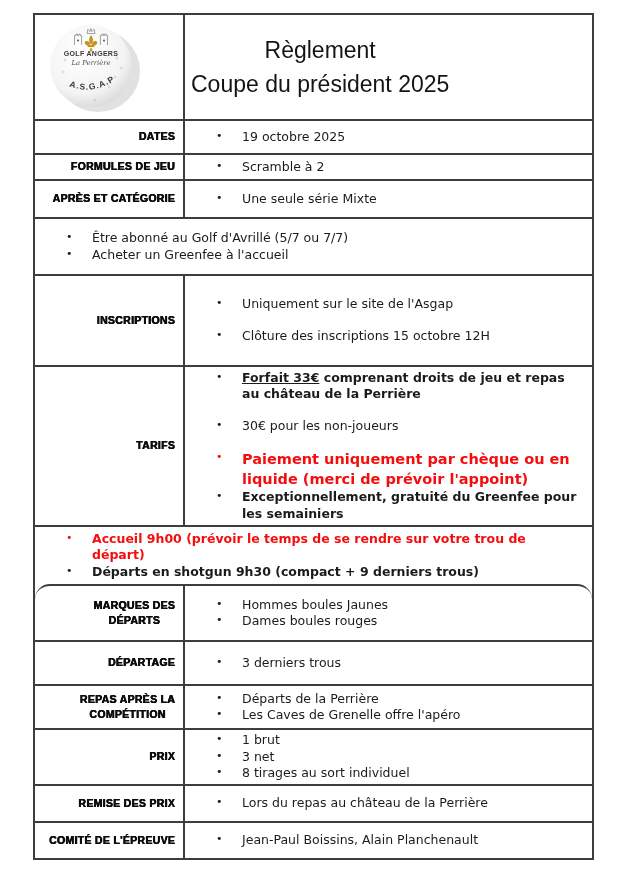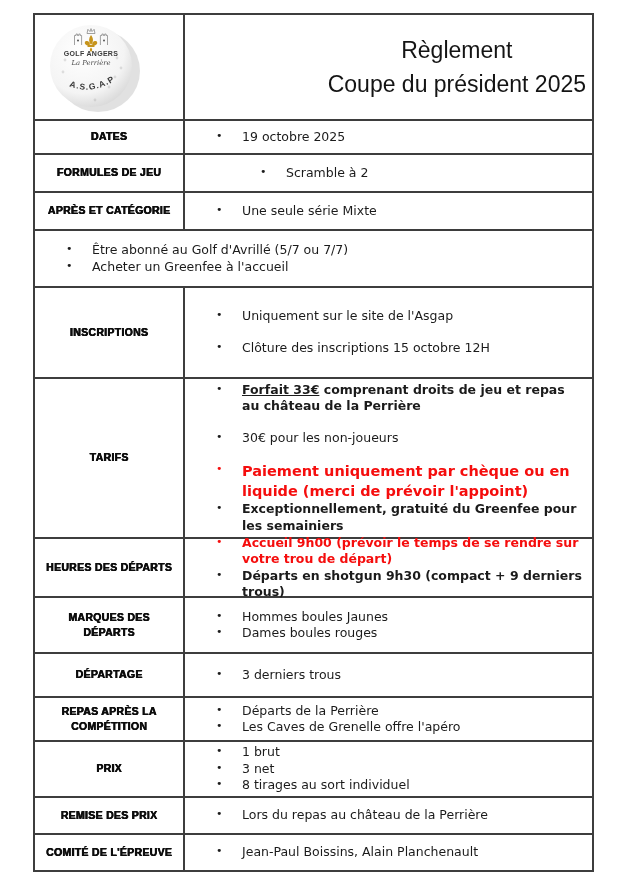--- a/index.html
+++ b/index.html
@@ -8,37 +8,37 @@
     font-family:"DejaVu Sans",sans-serif;color:#1b1b1b;
   }
   .rules-table{
     position:absolute;left:33px;top:13px;width:561px;
     border:2px solid #3d3d3d;box-sizing:border-box;background:#fff;
   }
   .row{display:flex;box-sizing:border-box;}
   .row + .row{border-top:2px solid #3d3d3d;}
   .label-cell{
     width:150px;flex:0 0 150px;border-right:2px solid #3d3d3d;box-sizing:border-box;
-    display:flex;align-items:center;justify-content:center;text-align:center;
+    display:flex;align-items:center;justify-content:flex-end;text-align:center;
     padding:2px 8px;
   }
   .body-cell{
     flex:1;display:flex;flex-direction:column;justify-content:center;
     box-sizing:border-box;padding:5px 10px 5px 24px;min-width:0;
   }
   .body-cell.spread{justify-content:space-evenly;}
   .rule-label{
     font-family:"Liberation Sans","DejaVu Sans",sans-serif;
     font-weight:bold;font-size:10.5px;line-height:1.45;letter-spacing:.3px;
     color:#0d0d0d;white-space:pre-line;
     text-shadow:.55px 0 0 currentColor, 0 .4px 0 currentColor;
   }
   .header-row{height:104px;}
   .logo-cell{display:flex;align-items:center;justify-content:flex-start;}
-  .title-cell{align-items:flex-end;justify-content:center;padding:0 6px;}
+  .title-cell{align-items:flex-start;justify-content:center;padding:0 6px;}
   .doc-title{
     font-family:"Liberation Sans","DejaVu Sans",sans-serif;
     font-size:23px;line-height:1.5;color:#141414;text-align:center;font-weight:400;
   }
   .bullet-item{display:flex;align-items:flex-start;font-size:12.5px;line-height:1.32;}
   .bullet-item.gap{margin-bottom:15px;}
   .bullet-item.red{color:var(--red-color,#f50d0d);}
   .bullet-item.lg{font-size:14.5px;line-height:1.38;}
   .bullet{flex:0 0 26px;text-align:left;padding-left:7px;font-size:11px;line-height:inherit;}
   .btext{flex:1;min-width:0;}
@@ -106,21 +106,21 @@
       <div class="label-cell">
         <span class="rule-label">DATES</span>
       </div>
       <div class="body-cell">
         <div class="bullet-item">
           <span class="bullet">•</span>
           <span class="btext"><span class="run">19 octobre 2025</span></span>
         </div>
       </div>
     </div>
-    <div class="row" style="height: 38px; gap: 44px;">
+    <div class="row" style="height: 26px;">
       <div class="label-cell">
         <span class="rule-label">FORMULES DE JEU</span>
       </div>
       <div class="body-cell">
         <div class="bullet-item">
           <span class="bullet">•</span>
           <span class="btext"><span class="run">Scramble à 2</span></span>
         </div>
       </div>
     </div>
@@ -179,35 +179,32 @@
           <span class="bullet">•</span>
           <span class="btext"><span class="run b">Paiement uniquement par chèque ou en liquide (merci de prévoir l'appoint)</span></span>
         </div>
         <div class="bullet-item">
           <span class="bullet">•</span>
           <span class="btext"><span class="run b">Exceptionnellement, gratuité du Greenfee pour les semainiers</span></span>
         </div>
       </div>
     </div>
     <div class="row" style="height: 59px;">
-      <div class="label-cell">
-        <span class="rule-label">HEURES DES DÉPARTS</span>
-      </div>
       <div class="body-cell">
         <div class="bullet-item red">
           <span class="bullet">•</span>
           <span class="btext"><span class="run b">Accueil 9h00 (prévoir le temps de se rendre sur votre trou de départ)</span></span>
         </div>
         <div class="bullet-item">
           <span class="bullet">•</span>
           <span class="btext"><span class="run b">Départs en shotgun 9h30 (compact + 9 derniers trous)</span></span>
         </div>
       </div>
     </div>
-    <div class="row" style="height: 56px;">
+    <div class="row" style="height: 56px; border-radius: 15px;">
       <div class="label-cell">
         <span class="rule-label">MARQUES DES
 DÉPARTS</span>
       </div>
       <div class="body-cell">
         <div class="bullet-item">
           <span class="bullet">•</span>
           <span class="btext"><span class="run">Hommes boules Jaunes</span></span>
         </div>
         <div class="bullet-item">

